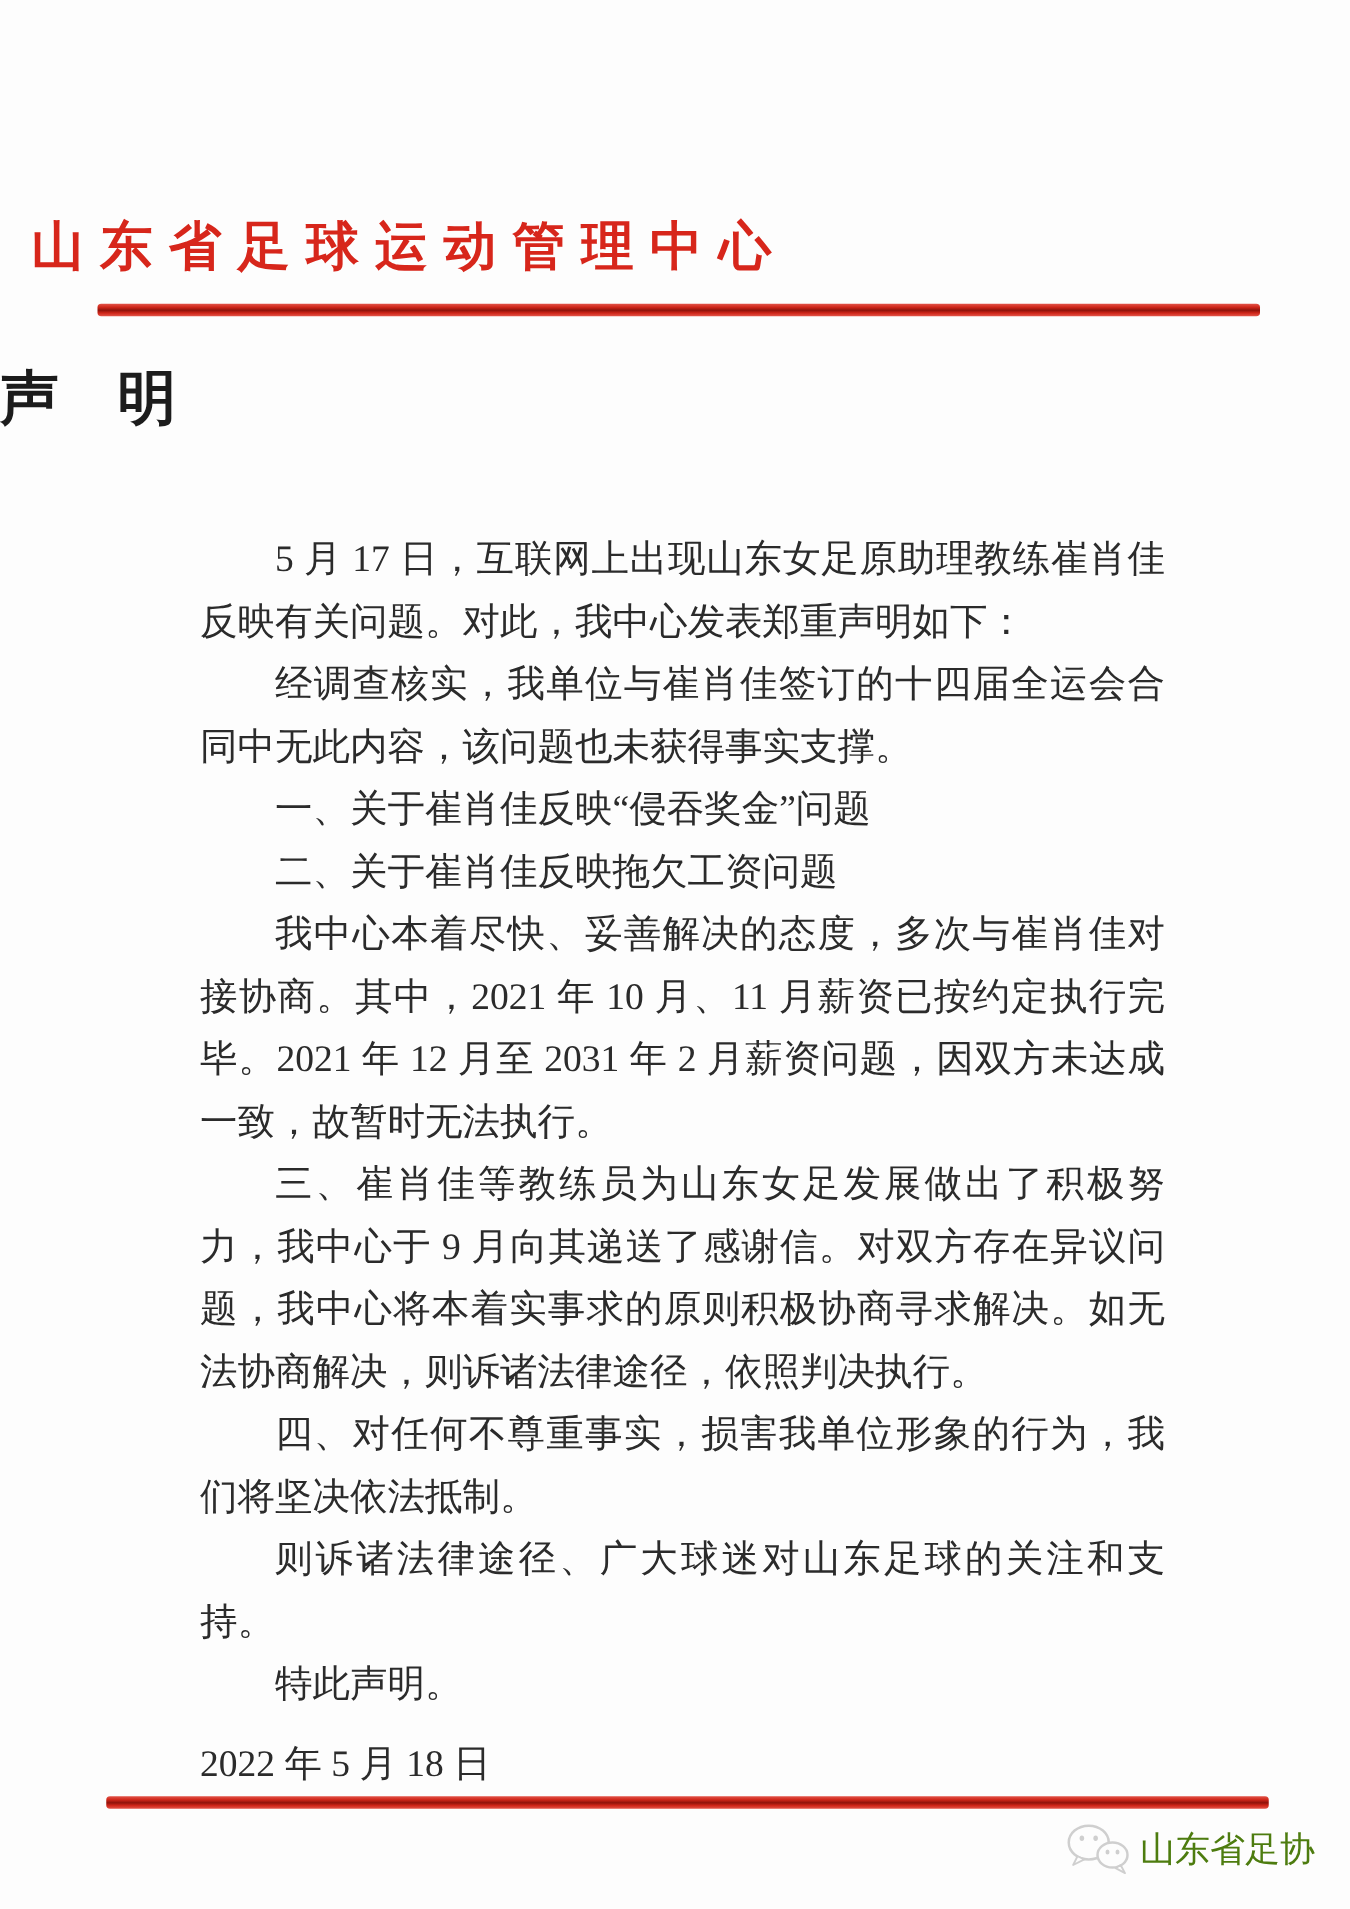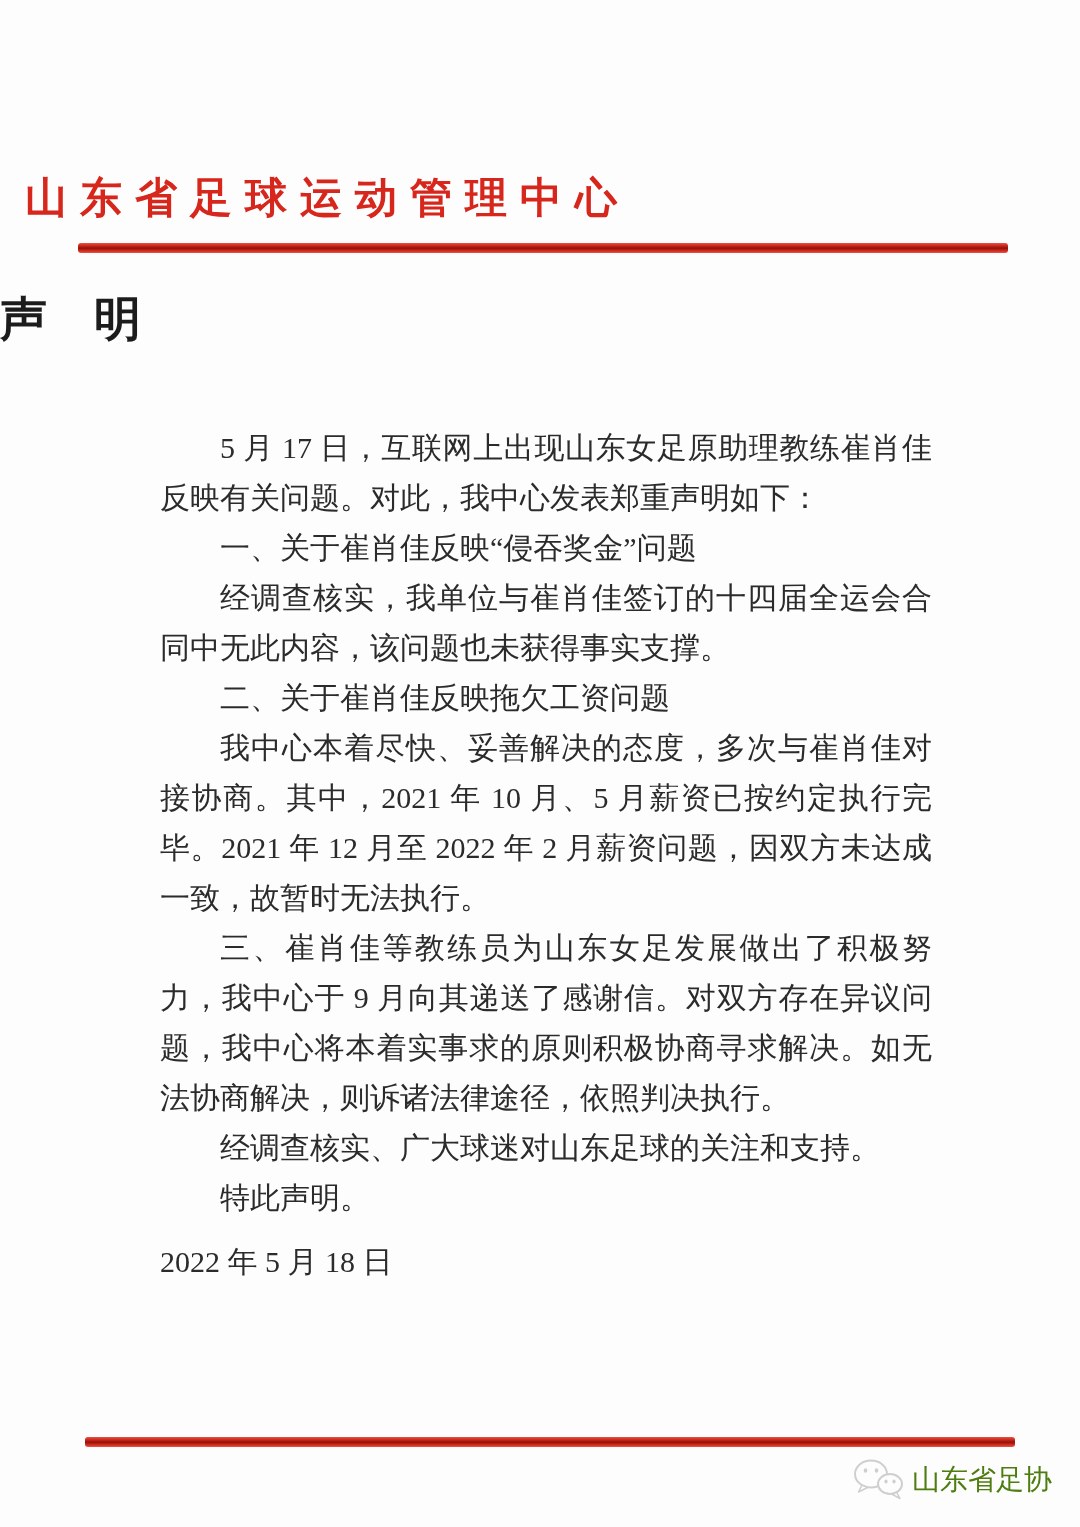--- a/index.html
+++ b/index.html
@@ -89,26 +89,27 @@
 <div class="page">
 
   <h1 class="letterhead">山东省足球运动管理中心</h1>
 
   <div class="red-rule rule-top"></div>
 
   <h2 class="doc-title">声　明</h2>
 
   <div class="body-text">
     <p>5 月 17 日，互联网上出现山东女足原助理教练崔肖佳反映有关问题。对此，我中心发表郑重声明如下：</p>
+    <p>经调查核实，我单位与崔肖佳签订的十四届全运会合同中无此内容，该问题也未获得事实支撑。</p>
     <p>一、关于崔肖佳反映“侵吞奖金”问题</p>
-    <p>经调查核实，我单位与崔肖佳签订的十四届全运会合同中无此内容，该问题也未获得事实支撑。</p>
     <p>二、关于崔肖佳反映拖欠工资问题</p>
-    <p>我中心本着尽快、妥善解决的态度，多次与崔肖佳对接协商。其中，2021 年 10 月、5 月薪资已按约定执行完毕。2021 年 12 月至 2022 年 2 月薪资问题，因双方未达成一致，故暂时无法执行。</p>
+    <p>我中心本着尽快、妥善解决的态度，多次与崔肖佳对接协商。其中，2021 年 10 月、11 月薪资已按约定执行完毕。2021 年 12 月至 2031 年 2 月薪资问题，因双方未达成一致，故暂时无法执行。</p>
     <p>三、崔肖佳等教练员为山东女足发展做出了积极努力，我中心于 9 月向其递送了感谢信。对双方存在异议问题，我中心将本着实事求的原则积极协商寻求解决。如无法协商解决，则诉诸法律途径，依照判决执行。</p>
-    <p>经调查核实、广大球迷对山东足球的关注和支持。</p>
+    <p>四、对任何不尊重事实，损害我单位形象的行为，我们将坚决依法抵制。</p>
+    <p>则诉诸法律途径、广大球迷对山东足球的关注和支持。</p>
     <p>特此声明。</p>
     <p class="date-line">2022 年 5 月 18 日</p>
   </div>
 
   <div class="red-rule rule-bottom"></div>
 
   <div class="watermark">
     <span>
       <svg width="52" height="44" viewBox="0 0 52 44" fill="none">
         <ellipse cx="19" cy="16" rx="16" ry="13.5" fill="#fdfdfd" stroke="#cfcfcf" stroke-width="2"></ellipse>

